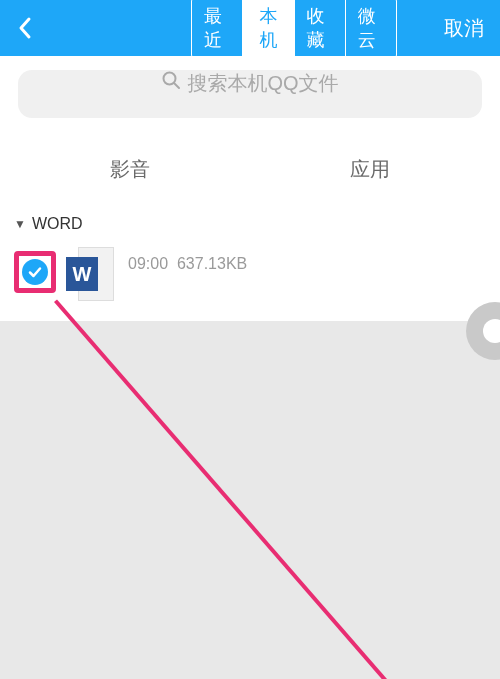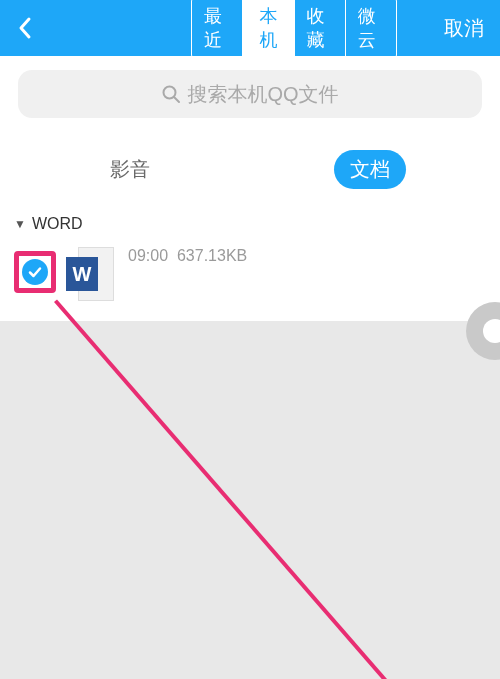--- a/index.html
+++ b/index.html
@@ -51,21 +51,20 @@
   }
   .search-wrap {
     background: #fff;
     padding: 14px 18px 14px 18px;
   }
   .search {
     height: 48px;
     background: #f0f0f0;
     border-radius: 14px;
     display: flex;
-    align-items: center;
     justify-content: center;
     color: #a9a9a9;
     font-size: 20px;
   }
   .search-icn { margin-right: 6px; display:flex; }
   .tabs {
     background: #fff;
     display: flex;
     justify-content: space-around;
     align-items: center;
@@ -143,20 +142,21 @@
     margin-left: 14px;
     flex: 1;
     min-width:0;
   }
   .file-name {
     font-size: 20px;
     color: #222;
     line-height: 1.35;
   }
   .file-meta {
+    margin-top: 8px;
     font-size: 16px;
     color: #9a9a9a;
   }
   .fab {
     position: absolute;
     right: -24px;
     top: 302px;
     width: 58px; height: 58px;
     border-radius: 50%;
     background: #c9c9c9;
@@ -201,21 +201,21 @@
         <circle cx="8.5" cy="8.5" r="6" fill="none" stroke="#a9a9a9" stroke-width="2"></circle>
         <line x1="13" y1="13" x2="18" y2="18" stroke="#a9a9a9" stroke-width="2" stroke-linecap="round"></line>
       </svg>
     </span>
     <span>搜索本机QQ文件</span>
   </div>
 </div>
 
 <div class="tabs">
   <div class="tab">影音</div>
-  <div class="tab active">文档</div>
+  <div class="tab">应用</div>
 </div>
 
 <div class="section">
   <div class="section-hdr">
     <span class="tri">▼</span>
     <span>WORD</span>
   </div>
 
   <div class="file-row">
     <div class="check">

